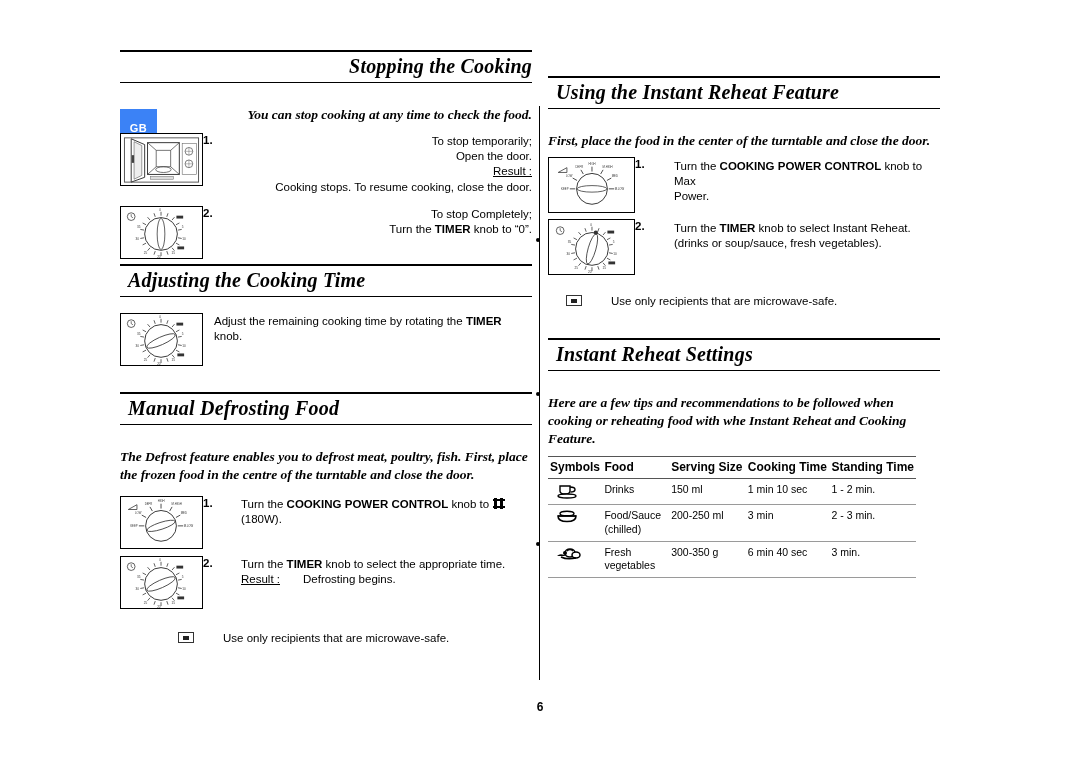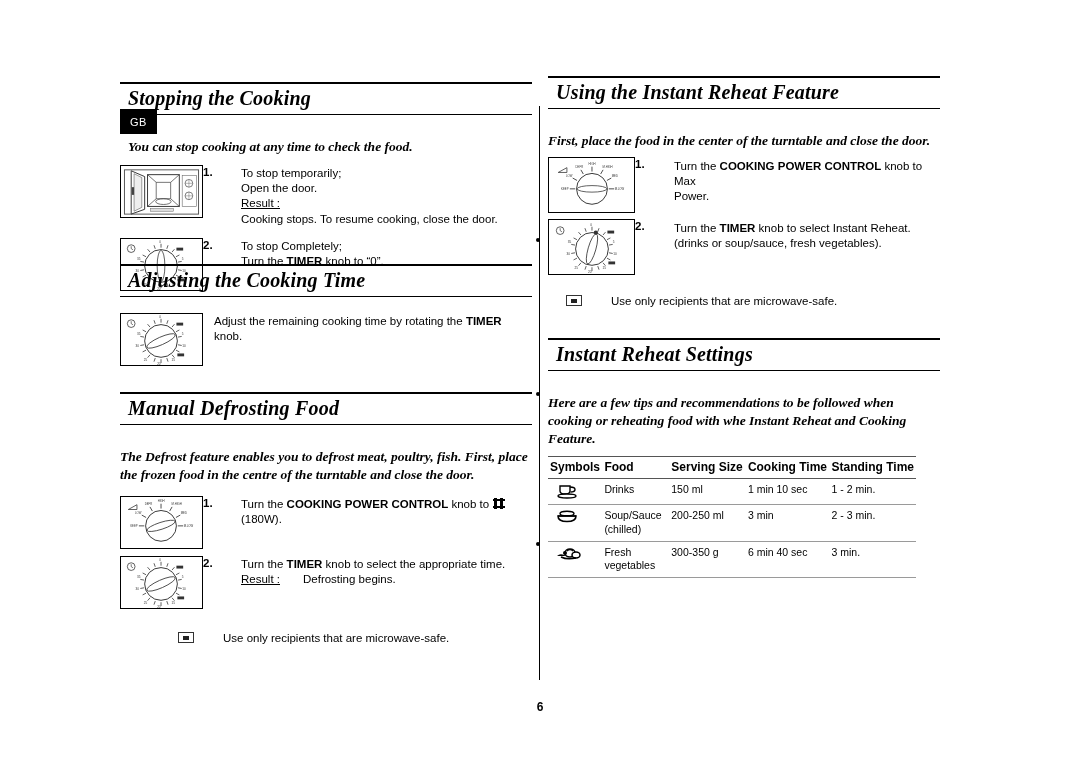--- a/index.html
+++ b/index.html
@@ -49,27 +49,27 @@
     background: #000;
   }
 
   
   .gb-tab {
     position: absolute;
     left: 120px;
     top: 109px;
     width: 37px;
     height: 25px;
-    background: #000000;
+    background: #3b82f6;
     color: #fff;
     font-size: 11px;
-    font-weight: normal;
+    font-weight: bold;
     letter-spacing: .5px;
     display: flex;
-    align-items: center;
+    align-items: flex-end;
     justify-content: center;
   }
 
   
   .section-head {
     position: relative;
     border-top: 2px solid #000;
     border-bottom: 1.5px solid #000;
     padding: 3px 0 4px 8px;
     margin: 0;
@@ -247,21 +247,21 @@
   <div class="divider-dot" style="top:238px"></div>
   <div class="divider-dot" style="top:392px"></div>
   <div class="divider-dot" style="top:542px"></div>
 
   <div class="gb-tab">
     <span>GB</span>
   </div>
 
   <div class="col col-left">
 
-    <div style="position:absolute; left:0; top:82px; width:412px;">
+    <div style="position:absolute; left:0; top:50px; width:412px;text-align:right;">
       <div class="section-head">
         <h2>Stopping the Cooking</h2>
       </div>
       <div class="intro">You can stop cooking at any time to check the food.</div>
 
       <div class="step" style="margin-top:9px;">
         <div class="fig">
           <svg viewBox="0 0 83 53" xmlns="http://www.w3.org/2000/svg">
             <rect x="3" y="4" width="77" height="46" fill="#fff" stroke="#555" stroke-width="1"></rect>
 
@@ -628,21 +628,21 @@
             <td>1 - 2 min.</td>
           </tr>
           <tr>
             <td class="sym-cell">
               <svg width="24" height="16" viewBox="0 0 24 16" xmlns="http://www.w3.org/2000/svg">
                 <ellipse cx="11" cy="4.5" rx="7" ry="2.3" fill="#fff" stroke="#000" stroke-width="1.4"></ellipse>
                 <path d="M2 7 Q2 12.5 11 12.5 Q20 12.5 20 7 Z" fill="#fff" stroke="#000" stroke-width="1.6"></path>
                 <path d="M2 7 L20 7" stroke="#000" stroke-width="1.4"></path>
               </svg>
             </td>
-            <td>Soup/Sauce (chilled)</td>
+            <td>Food/Sauce (chilled)</td>
             <td>200-250 ml</td>
             <td>3 min</td>
             <td>2 - 3 min.</td>
           </tr>
           <tr>
             <td class="sym-cell">
               <svg width="26" height="16" viewBox="0 0 26 16" xmlns="http://www.w3.org/2000/svg">
                 <path d="M1 10 Q4 7 8 9 L12 10 Z" fill="#000"></path>
                 <ellipse cx="14" cy="7" rx="5" ry="4" fill="#fff" stroke="#000" stroke-width="1.5"></ellipse>
                 <path d="M11 5 Q14 2 17 5" fill="none" stroke="#000" stroke-width="1.2"></path>

